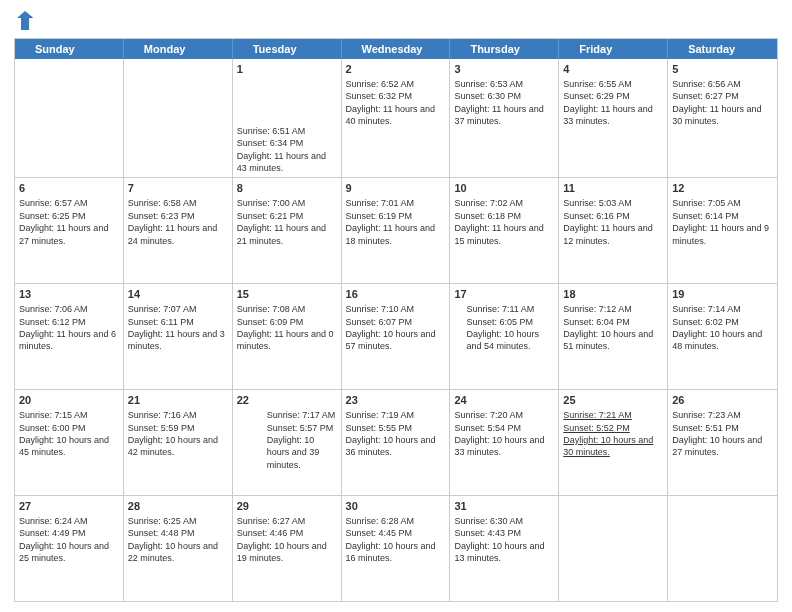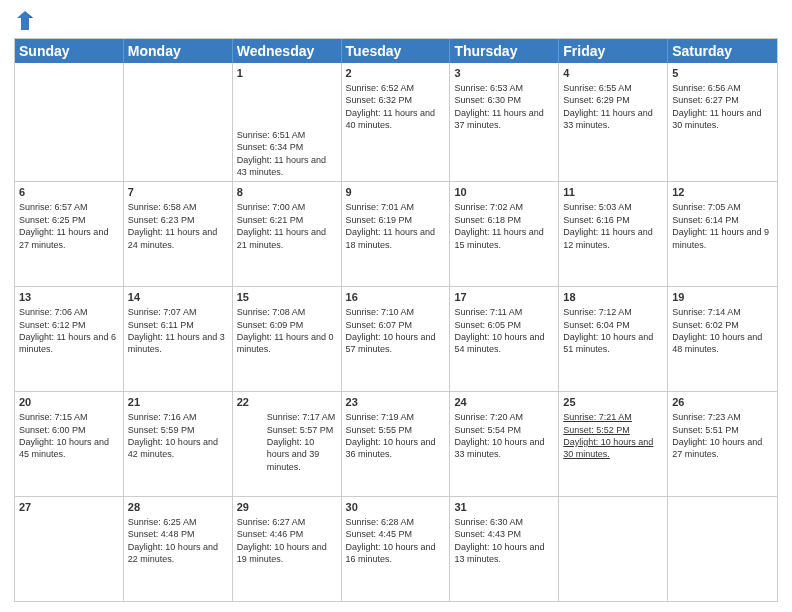--- a/index.html
+++ b/index.html
@@ -66,25 +66,26 @@
       flex-direction: column;
       border: 1px solid #ccc;
     }
     .cal-header-row {
       display: grid;
       grid-template-columns: repeat(7, 1fr);
       background: #3a7abf;
     }
     .cal-header-cell {
       color: #fff;
-      font-size: 14px;
+      font-size: 11px;
       font-weight: bold;
       padding: 4px 4px;
       text-align: left;
       border-right: 1px solid #5a9ad0;
+      margin-left: 16px;
     }
     .cal-header-cell:last-child { border-right: none; }
     .cal-body {
       display: flex;
       flex-direction: column;
       flex: 1;
     }
     .cal-row {
       display: grid;
       grid-template-columns: repeat(7, 1fr);
@@ -136,22 +137,22 @@
     <div class="title-block">
       <div class="month-title"></div>
       <div class="location-title"></div>
     </div>
   </div>
 
   <div class="calendar">
     <div class="cal-header-row">
     <div class="cal-header-cell">Sunday</div>
         <div class="cal-header-cell">Monday</div>
+        <div class="cal-header-cell">Tuesday</div>
         <div class="cal-header-cell">Wednesday</div>
-        <div class="cal-header-cell">Tuesday</div>
         <div class="cal-header-cell">Thursday</div>
         <div class="cal-header-cell">Friday</div>
         <div class="cal-header-cell">Saturday</div>
       </div>
     <div class="cal-body">
     <div class="cal-row">
           <div class="cal-cell empty"></div>
           <div class="cal-cell empty"></div>
           <div class="cal-cell">
             <span class="cell-day">1</span>
@@ -248,21 +249,21 @@
 Daylight: 11 hours and 0 minutes.</div>
           </div>
           <div class="cal-cell">
             <span class="cell-day">16</span>
             <div class="cell-info" style="white-space: pre-line;">Sunrise: 7:10 AM
 Sunset: 6:07 PM
 Daylight: 10 hours and 57 minutes.</div>
           </div>
           <div class="cal-cell">
             <span class="cell-day">17</span>
-            <div class="cell-info" style="white-space: pre-line;">Sunrise: 7:11 AM
+            <div class="cell-info" style="white-space: pre-line; margin-left: 12px;">Sunrise: 7:11 AM
 Sunset: 6:05 PM
 Daylight: 10 hours and 54 minutes.</div>
           </div>
           <div class="cal-cell">
             <span class="cell-day">18</span>
             <div class="cell-info" style="white-space: pre-line;">Sunrise: 7:12 AM
 Sunset: 6:04 PM
 Daylight: 10 hours and 51 minutes.</div>
           </div>
           <div class="cal-cell">
@@ -312,20 +313,23 @@
           <div class="cal-cell">
             <span class="cell-day">26</span>
             <div class="cell-info" style="white-space: pre-line;">Sunrise: 7:23 AM
 Sunset: 5:51 PM
 Daylight: 10 hours and 27 minutes.</div>
           </div>
         </div>
         <div class="cal-row">
           <div class="cal-cell">
             <span class="cell-day">27</span>
+            <div class="cell-info" style="white-space: pre-line;">Sunrise: 6:24 AM
+Sunset: 4:49 PM
+Daylight: 10 hours and 25 minutes.</div>
           </div>
           <div class="cal-cell">
             <span class="cell-day">28</span>
             <div class="cell-info" style="white-space: pre-line;">Sunrise: 6:25 AM
 Sunset: 4:48 PM
 Daylight: 10 hours and 22 minutes.</div>
           </div>
           <div class="cal-cell">
             <span class="cell-day">29</span>
             <div class="cell-info" style="white-space: pre-line;">Sunrise: 6:27 AM

